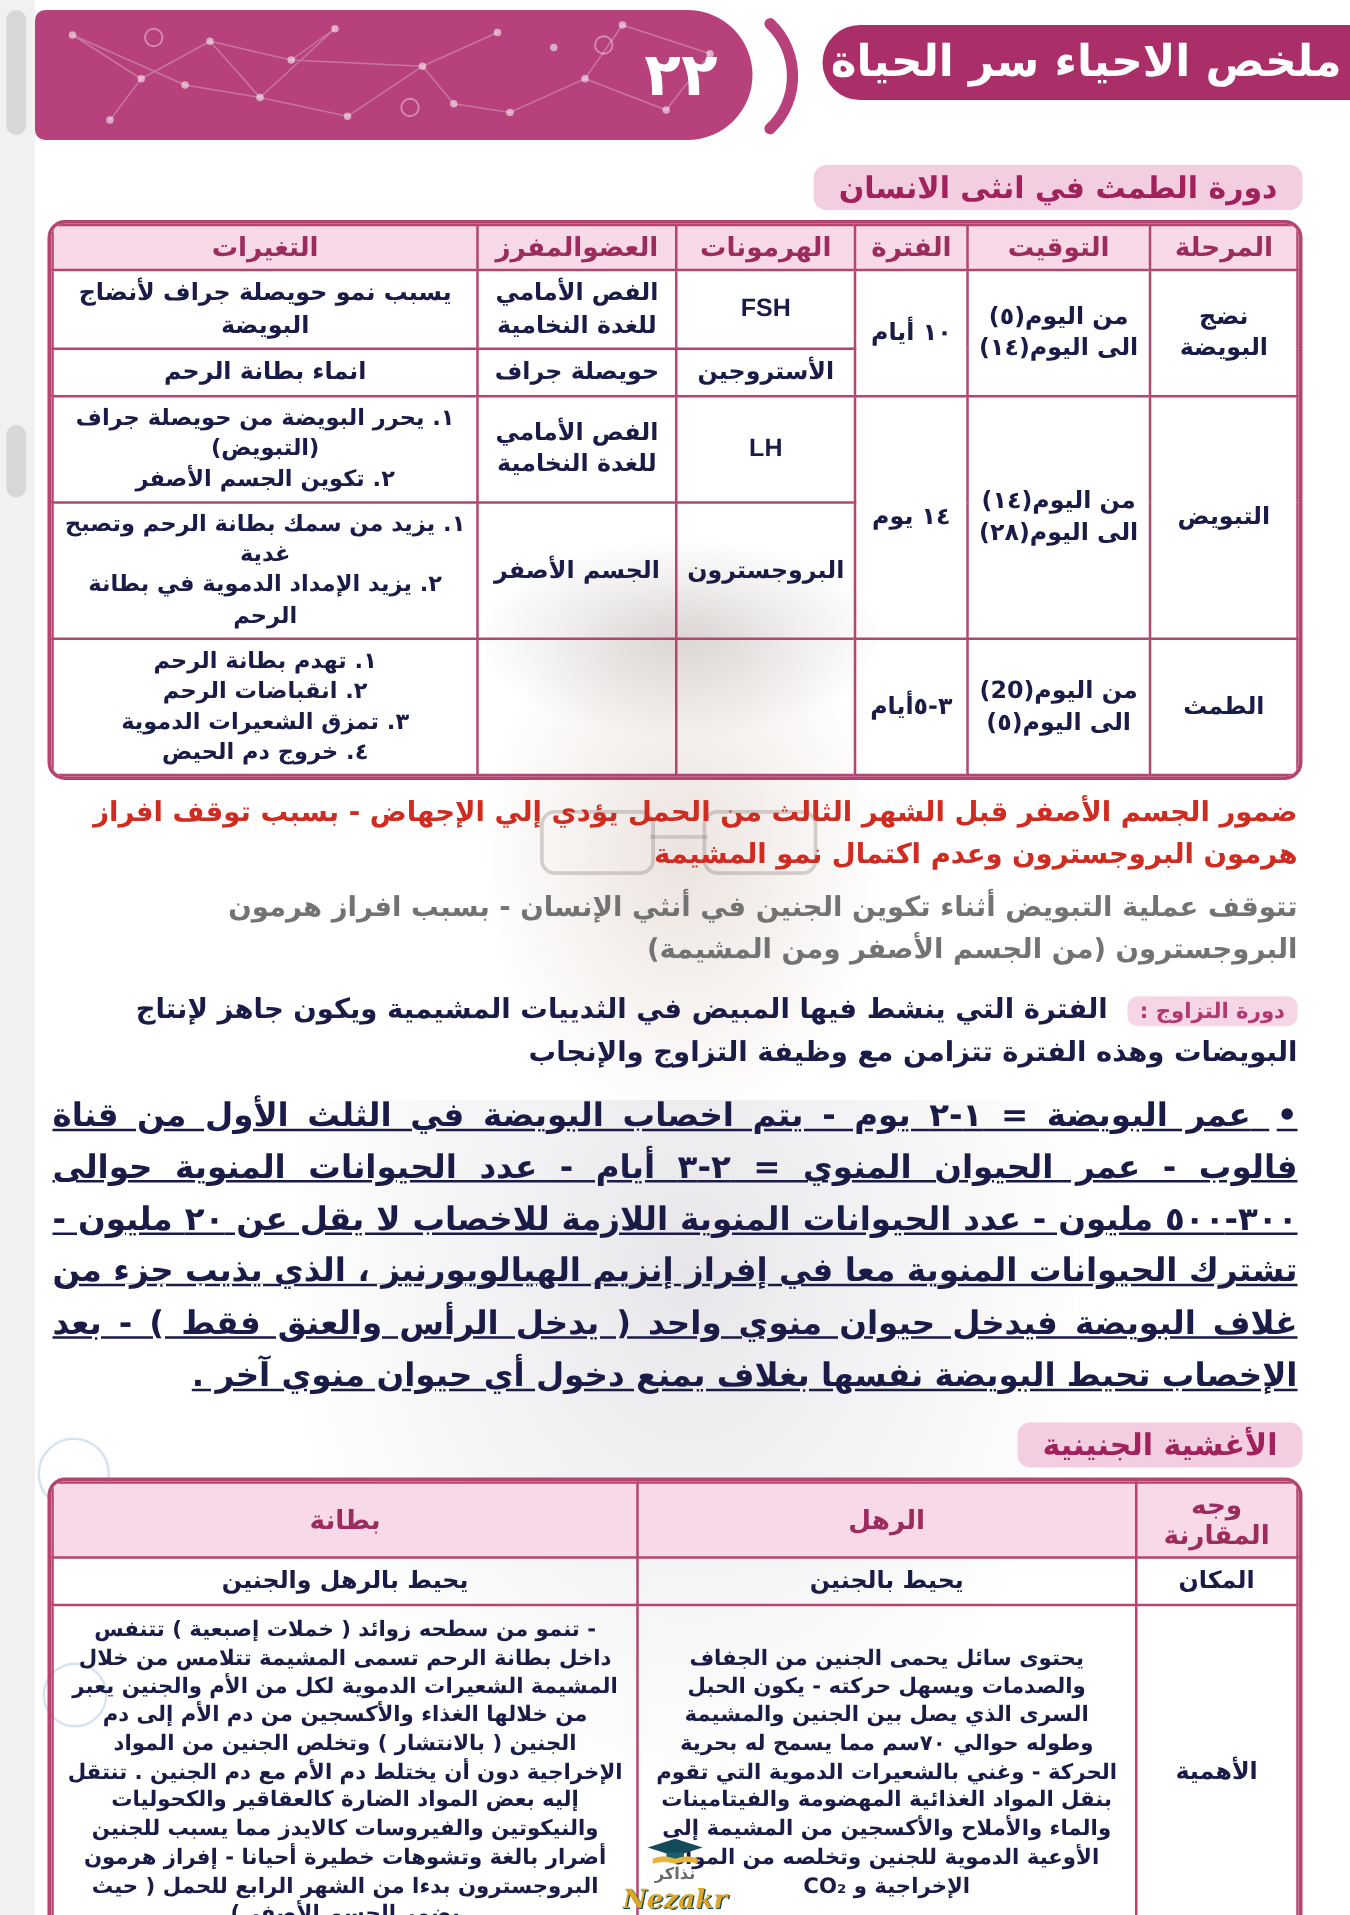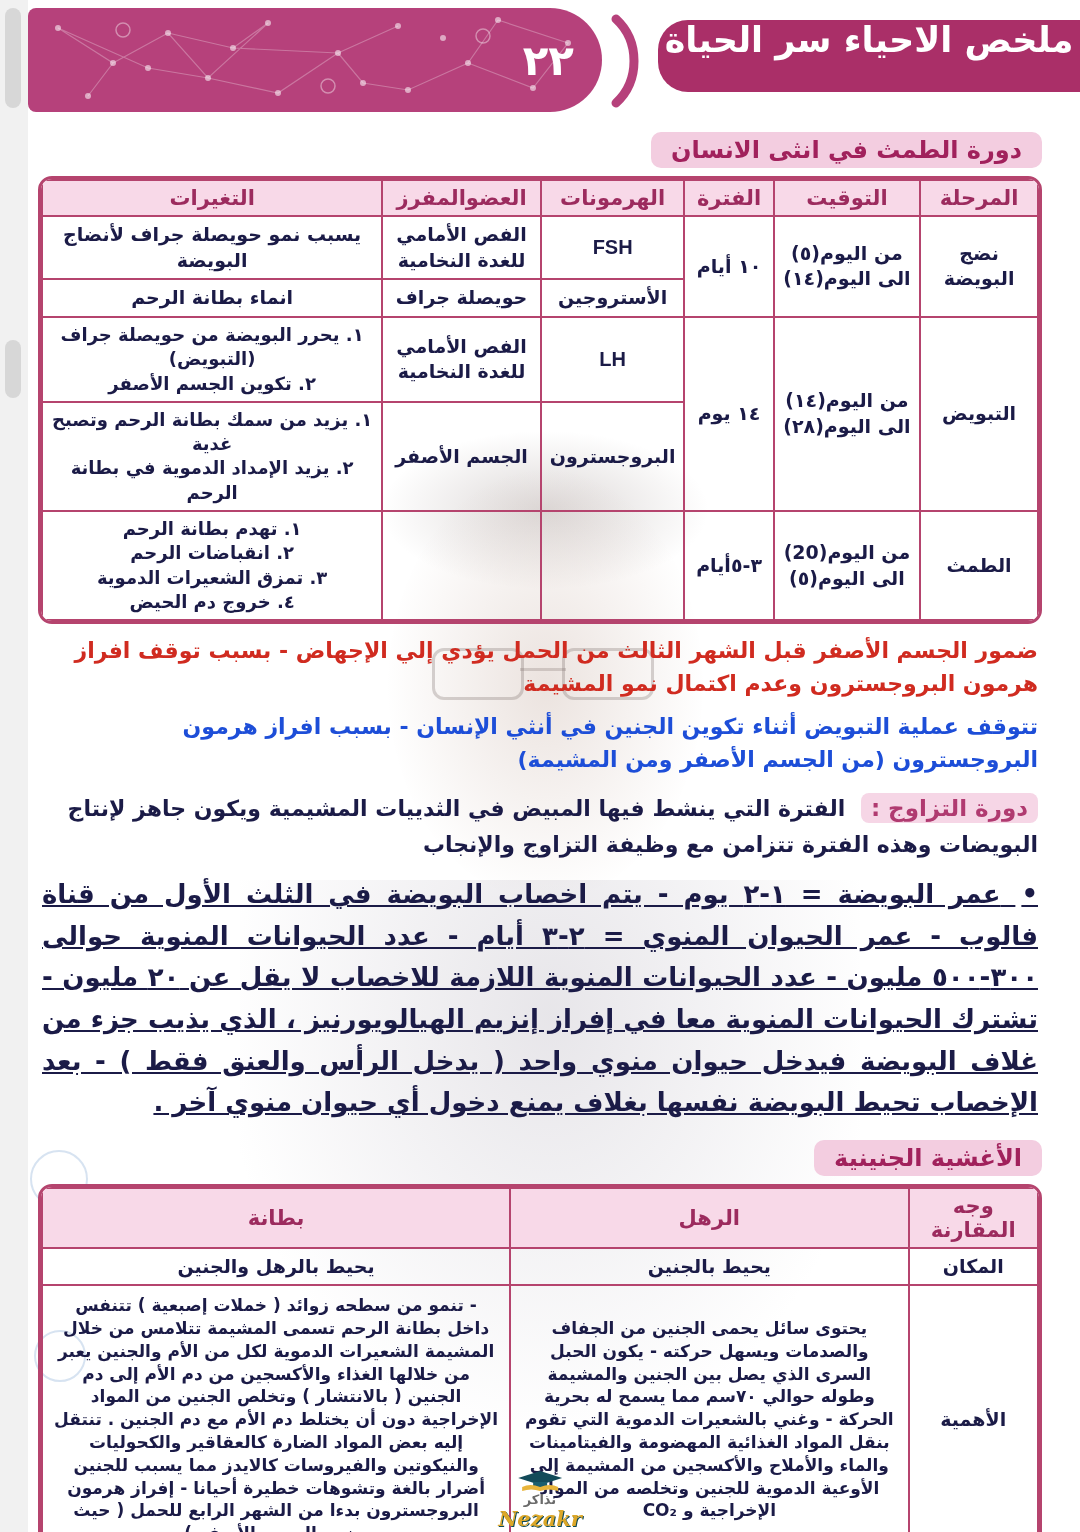--- a/index.html
+++ b/index.html
@@ -30,47 +30,47 @@
   .doodle { position:absolute; border:2px solid rgba(110,155,205,0.28); border-radius:50%; }
   .doodle.d1 { left:30px; top:1150px; width:58px; height:58px; }
   .doodle.d2 { left:34px; top:1330px; width:52px; height:52px; }
 
   
   .header { position:relative; height:122px; z-index:2; }
   .banner { position:absolute; left:28px; top:8px; width:574px; height:104px;
             background:#b6417b; border-radius:8px 52px 52px 8px; overflow:hidden; }
   .banner svg.net { position:absolute; inset:0; width:100%; height:100%; }
   .pagenum { position:absolute; right:28px; top:50%; transform:translateY(-50%);
-             color:#ffffff; font-size:42px; font-weight:bold; }
+             color:#ffffff; font-size:48px; font-weight:bold; }
   .crescent { position:absolute; left:606px; top:14px; }
-  .title-pill { position:absolute; left:658px; right:0; top:20px; height:72px;
+  .title-pill { position:absolute; left:658px; right:0; top:20px; height:60px;
                 background:#aa2f68; border-radius:30px 0 0 30px;
-                display:flex; justify-content:center; }
+                display:flex; align-items:center; justify-content:center; }
   .title-pill span { color:#ffffff; font-size:35px; font-weight:bold; white-space:nowrap; }
 
   
   .content { position:relative; z-index:2; direction:rtl; padding:0 38px 0 38px; color:#1b1b47; }
   .badge { display:inline-block; background:#f3cde0; color:#a1215c; font-weight:bold;
            font-size:24px; padding:4px 20px; border-radius:10px; margin:10px 0 8px; }
 
   .tbl-frame { border:3px solid #b5446e; border-radius:14px; overflow:hidden; background:transparent; }
   table { width:100%; border-collapse:collapse; }
   th, td { border:2px solid #b5446e; padding:5px 8px; text-align:center; vertical-align:middle; }
   th { background:#f8d9e8; color:#9c2b5e; font-size:21px; font-weight:bold; }
   td { color:#1b1b47; font-weight:bold; font-size:19px; line-height:1.35; }
   td.latin { font-family:Liberation Sans, sans-serif; font-weight:bold; font-size:20px; }
   td.prelines { white-space:pre-line; text-align:center; font-size:18px; }
   .tbl2 td.long { font-size:17px; line-height:1.34; text-align:center; padding:8px 10px; }
 
   .note { font-weight:bold; font-size:22px; line-height:1.5; margin:10px 4px 4px; text-align:right; }
   .note.red  { color:#d02b20; }
-  .note.blue { color:#1d4ed8; }
+  .note.blue { color:#737373; }
 
   .mating { font-weight:bold; font-size:22px; line-height:1.6; margin:14px 4px 4px; text-align:right; }
-  .mating-label { background:#f6d6e6; color:#b03a70; padding:2px 10px; border-radius:8px; font-size:23px; margin-left:8px; }
+  .mating-label { background:#f6d6e6; color:#b03a70; padding:2px 10px; border-radius:8px; font-size:17px; margin-left:8px; }
 
   .fert { font-weight:bold; font-size:26px; line-height:1.6; margin:12px 4px 6px; text-align:justify;text-decoration:underline; }
   .fert .bullet { color:#1b1b47; margin-left:6px; }
 
   
   .footer { position:absolute; left:50%; bottom:2px; transform:translateX(-50%);
             z-index:4; display:flex; flex-direction:column; align-items:center; line-height:1.1;justify-content:flex-end; }
   .brand-ar { font-size:13px; color:#6b6b6b; font-weight:bold; }
   .brand-en { font-family:"DejaVu Serif", serif; font-style:italic; font-weight:bold;
               font-size:21px; color:#dca728; text-shadow:1px 1px 0 #0f4a56; }

